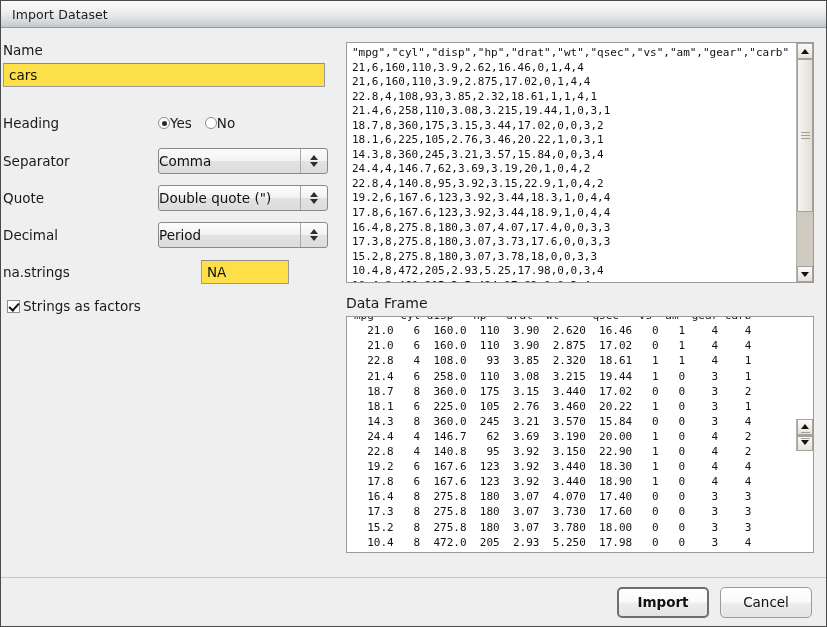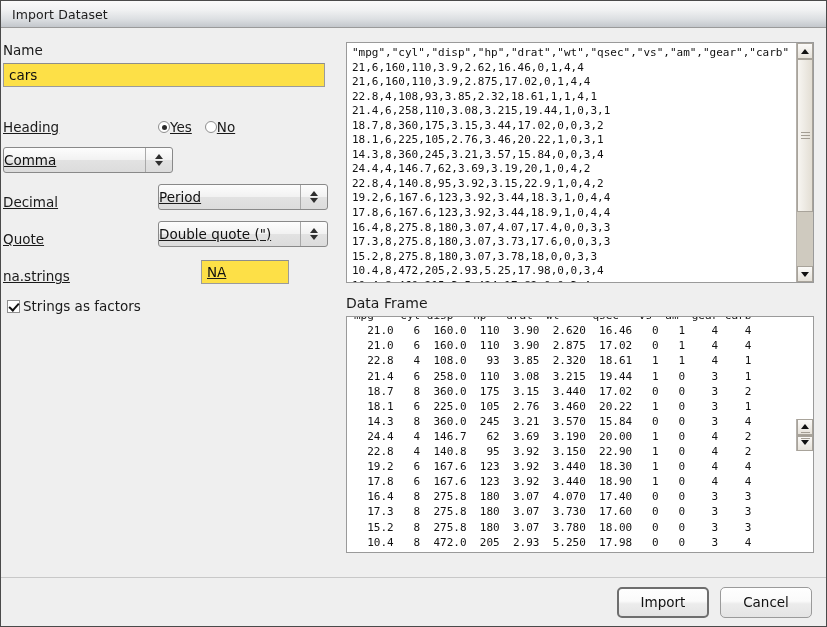--- a/index.html
+++ b/index.html
@@ -47,23 +47,22 @@
     background:#fde047;
     border:1px solid #9b9b9b;
     border-top-color:#8d8d8d;
     font-family:"DejaVu Sans", sans-serif;
     font-size:13.5px;color:#111;
     padding:2px 5px;
     outline:none;
   }
   #name-input{width:322px;height:24px;}
   .row{
-    display:flex;align-items:flex-end;
+    display:flex;align-items:center;
     height:24px;
-    text-decoration:underline;
   }
   .row .lab{width:155px;flex:0 0 155px;font-size:13.5px;}
   #row-heading{margin-top:24px;}
   #row-separator{margin-top:14px;}
   #row-decimal{margin-top:13px;}
   #row-quote{margin-top:13px;}
   #row-nastrings{margin-top:13px;gap:43px;}
   
   .radio-wrap{display:flex;align-items:center;gap:0;margin-right:13px;}
   .radio{
@@ -189,20 +188,21 @@
     border-radius:5px;
     border:1px solid #9a9a9a;
     background:linear-gradient(to bottom,#fefefe 0%,#fafafa 45%,#ececec 55%,#e4e4e4 100%);
     font-family:"DejaVu Sans", sans-serif;
     font-size:13.5px;color:#111;
     display:flex;align-items:center;justify-content:center;
     cursor:default;
   }
   .btn.default{
     border:2px solid #6e6e6e;
+    font-weight:bold;
   }
 </style>
 </head>
 <body>
 
 <div id="window">
 
   <div id="titlebar">
     <span class="t">Import Dataset</span>
   </div>
@@ -220,44 +220,45 @@
           <span class="radio on"></span>
           <span class="rl">Yes</span>
         </div>
         <div class="radio-wrap">
           <span class="radio"></span>
           <span class="rl">No</span>
         </div>
       </div>
 
       <div class="row" id="row-separator">
+        <span class="lab">Separator</span>
         <div class="combo">
           <span class="val">Comma</span>
           <span class="spin">
             <span class="tri-up"></span>
             <span class="tri-down"></span>
           </span>
         </div>
       </div>
 
+      <div class="row" id="row-quote">
+        <span class="lab">Quote</span>
+        <div class="combo">
+          <span class="val">Double quote (")</span>
+          <span class="spin">
+            <span class="tri-up"></span>
+            <span class="tri-down"></span>
+          </span>
+        </div>
+      </div>
+
       <div class="row" id="row-decimal">
         <span class="lab">Decimal</span>
         <div class="combo">
           <span class="val">Period</span>
-          <span class="spin">
-            <span class="tri-up"></span>
-            <span class="tri-down"></span>
-          </span>
-        </div>
-      </div>
-
-      <div class="row" id="row-quote">
-        <span class="lab">Quote</span>
-        <div class="combo">
-          <span class="val">Double quote (")</span>
           <span class="spin">
             <span class="tri-up"></span>
             <span class="tri-down"></span>
           </span>
         </div>
       </div>
 
       <div class="row" id="row-nastrings">
         <span class="lab">na.strings</span>
         <input id="nastrings-input" class="textinput" type="text" placeholder="" value="NA" style="">

